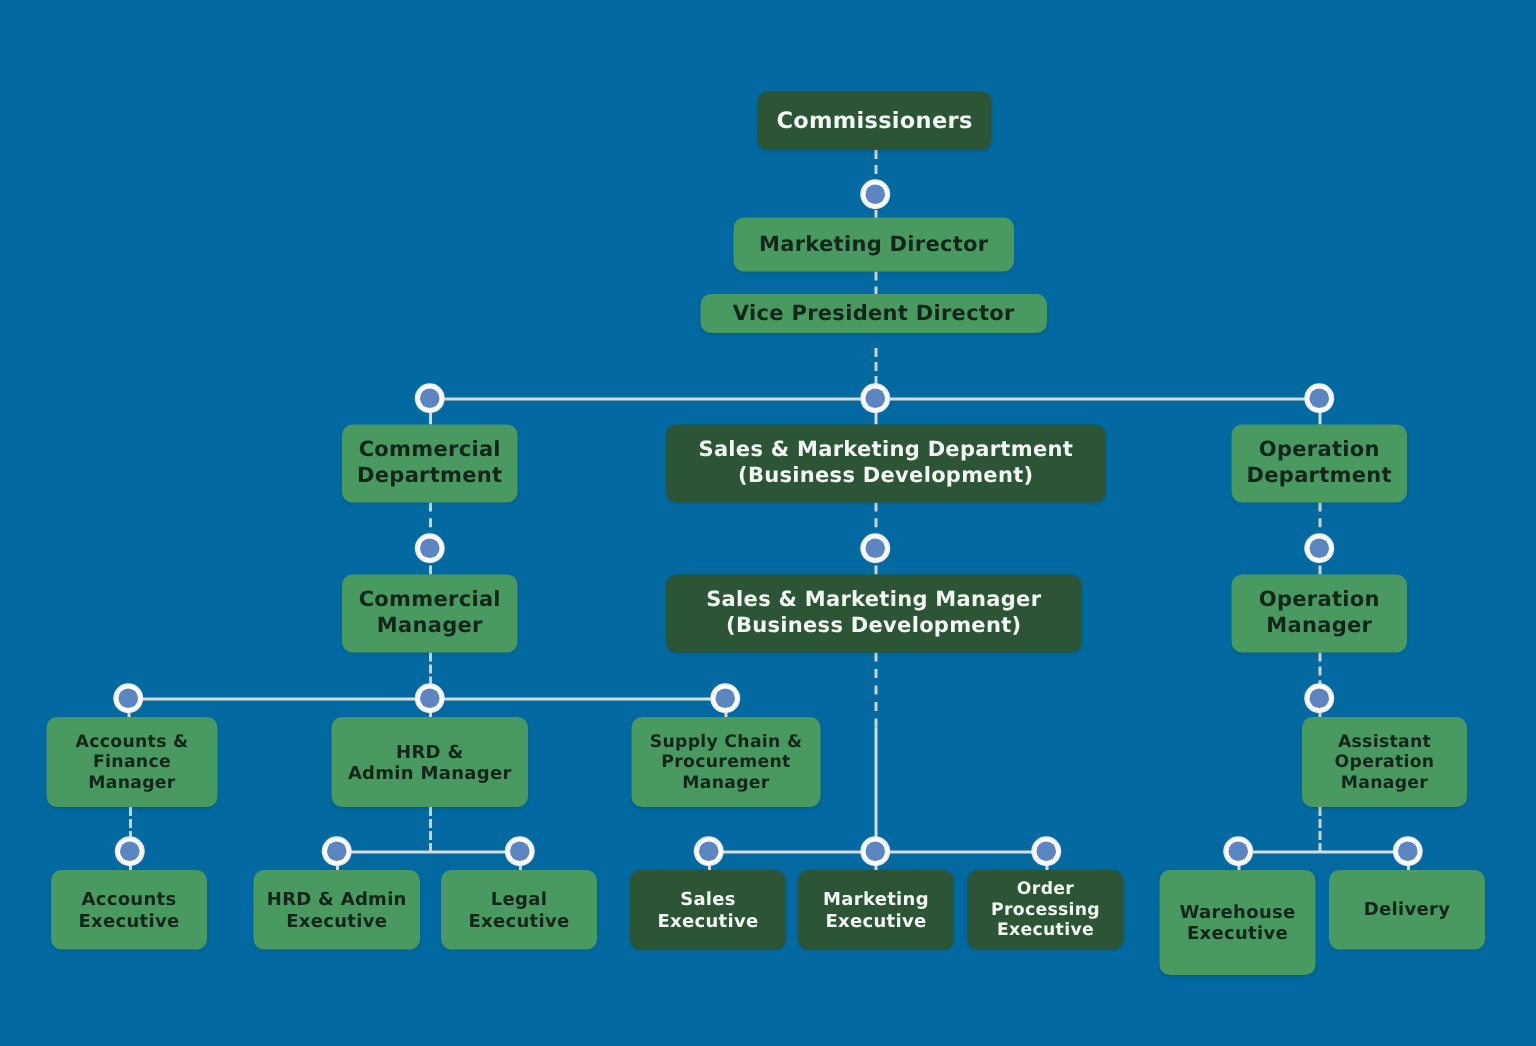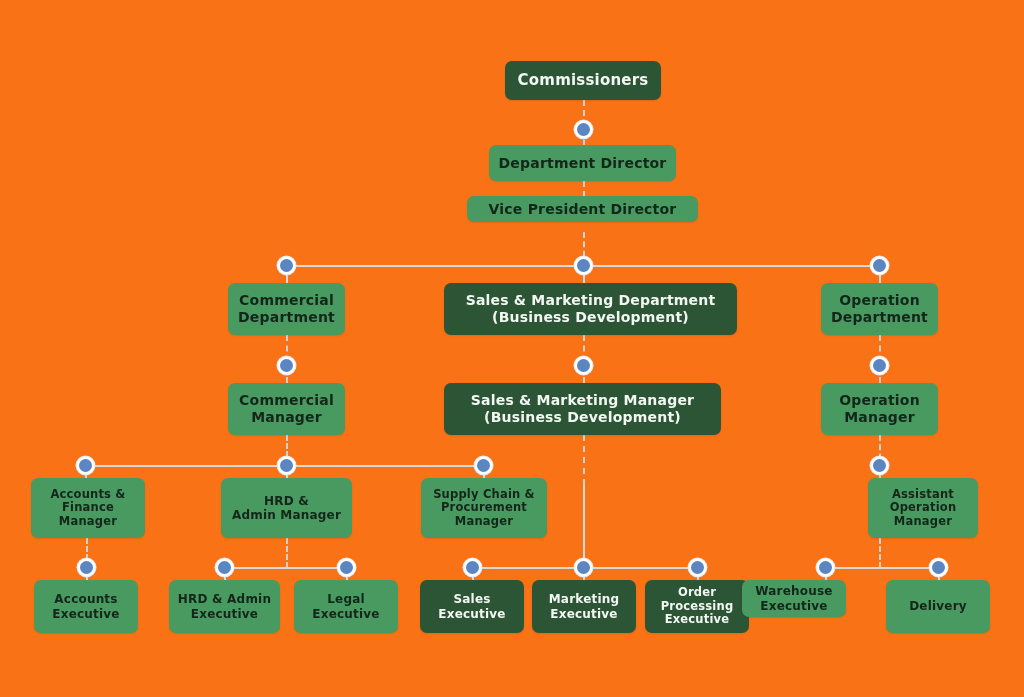--- a/index.html
+++ b/index.html
@@ -4,21 +4,21 @@
 <style>
   html, body {
     margin: 0;
     padding: 0;
     background: #ffffff;
   }
   #chart-root {
     position: relative;
     width: 1024px;
     height: 697px;
-    background: #f97316;
+    background: #0369a1;
     font-family: "DejaVu Sans", sans-serif;
     overflow: hidden;
   }
 
   
   .conn {
     position: absolute;
     background: #d5dbdb;
   }
   .conn.h { height: 2px; }
@@ -109,21 +109,21 @@
       <div class="conn dashed-v" style="left: 879px; top: 538px; height: 30px;"></div>
       <div class="conn h" style="left: 825px; top: 567px; width: 113px;"></div>
       <div class="conn v" style="left: 825px; top: 567px; height: 13px;"></div>
       <div class="conn v" style="left: 938px; top: 567px; height: 13px;"></div>
     </div>
   <div id="nodes-layer">
       <div class="node dark" style="left: 505px; top: 61px; width: 156px; height: 39px; font-size: 15px;">
         <span class="label">Commissioners</span>
       </div>
       <div class="node mid" style="left: 489px; top: 145px; width: 187px; height: 36px; font-size: 14px;">
-        <span class="label">Department Director</span>
+        <span class="label">Marketing Director</span>
       </div>
       <div class="node mid" style="left: 467px; top: 196px; width: 231px; height: 26px; font-size: 14px;">
         <span class="label">Vice President Director</span>
       </div>
       <div class="node mid" style="left: 228px; top: 283px; width: 117px; height: 52px; font-size: 14px;">
         <span class="label">Commercial
 Department</span>
       </div>
       <div class="node dark" style="left: 444px; top: 283px; width: 293px; height: 52px; font-size: 14px;">
         <span class="label">Sales &amp; Marketing Department
@@ -182,21 +182,21 @@
       </div>
       <div class="node dark" style="left: 532px; top: 580px; width: 104px; height: 53px; font-size: 12px;">
         <span class="label">Marketing
 Executive</span>
       </div>
       <div class="node dark" style="left: 645px; top: 580px; width: 104px; height: 53px; font-size: 11.5px;">
         <span class="label">Order
 Processing
 Executive</span>
       </div>
-      <div class="node mid" style="left: 742px; top: 580px; width: 104px; height: 37px; font-size: 12px;">
+      <div class="node mid" style="left: 773px; top: 580px; width: 104px; height: 70px; font-size: 12px;">
         <span class="label">Warehouse
 Executive</span>
       </div>
       <div class="node mid" style="left: 886px; top: 580px; width: 104px; height: 53px; font-size: 12px;">
         <span class="label">Delivery</span>
       </div>
     </div>
   <div id="dots-layer">
       <div class="dot" style="left: 583px; top: 129px;"></div>
       <div class="dot" style="left: 286px; top: 265px;"></div>

